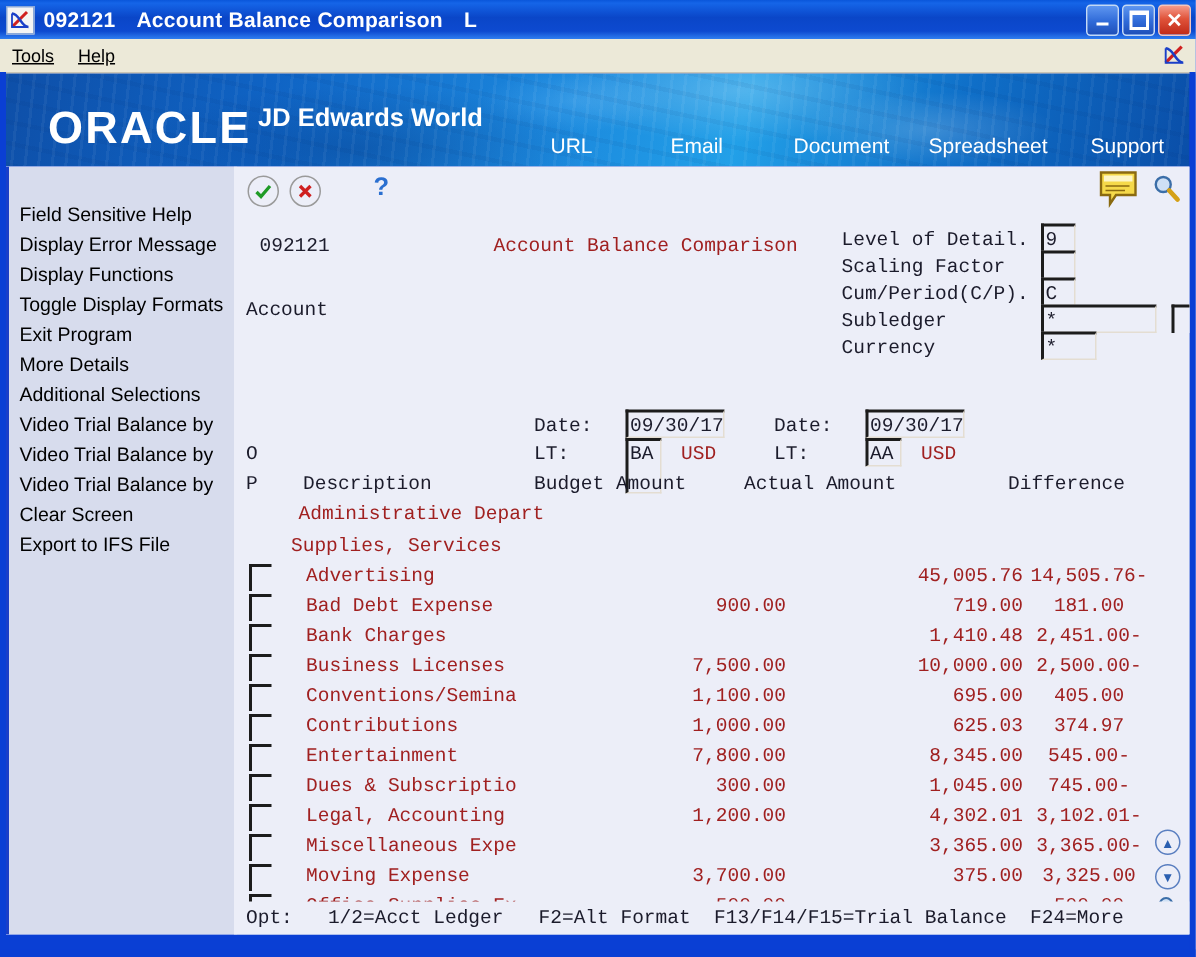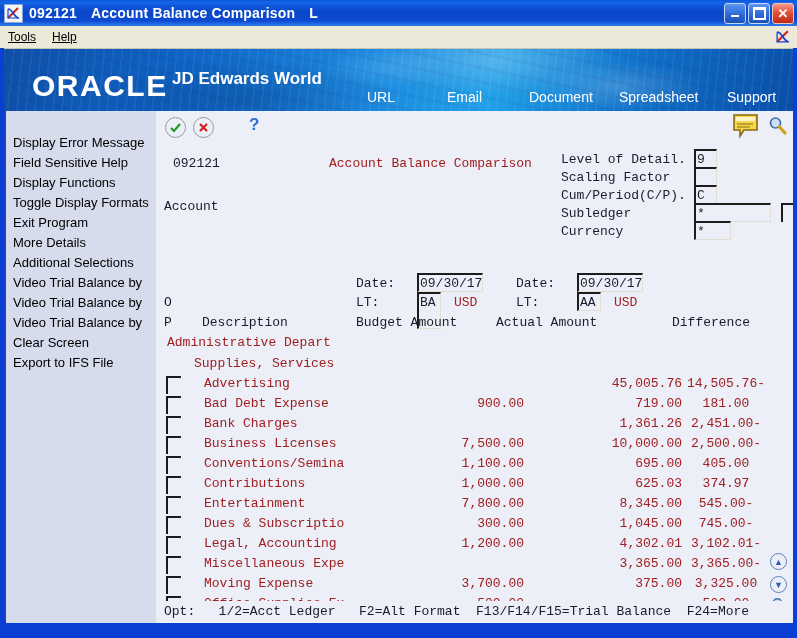--- a/index.html
+++ b/index.html
@@ -212,22 +212,22 @@
       <div class="banner-link" style="left:525px;">Document</div>
       <div class="banner-link" style="left:615px;">Spreadsheet</div>
       <div class="banner-link" style="left:723px;">Support</div>
     </div>
   </div>
 
   <div class="content">
 
     <div class="sidebar">
       <div class="side-pad"></div>
+      <div class="side-item">Field Sensitive Help</div>
       <div class="side-item">Display Error Message</div>
-      <div class="side-item">Field Sensitive Help</div>
       <div class="side-item">Display Functions</div>
       <div class="side-item">Toggle Display Formats</div>
       <div class="side-item">Exit Program</div>
       <div class="side-item">More Details</div>
       <div class="side-item">Additional Selections</div>
       <div class="side-item">Video Trial Balance by</div>
       <div class="side-item">Video Trial Balance by</div>
       <div class="side-item">Video Trial Balance by</div>
       <div class="side-item">Clear Screen</div>
       <div class="side-item">Export to IFS File</div>
@@ -296,21 +296,21 @@
       <div class="t mono blk" style="left:360px;top:184px;">LT:</div>
       <div class="fld" style="left:421px;top:181px;width:24px;height:19px;">AA</div>
       <div class="t mono red" style="left:458px;top:184px;">USD</div>
 
       <div class="t mono blk" style="left:8px;top:204px;">P</div>
       <div class="t mono blk" style="left:46px;top:204px;">Description</div>
       <div class="t mono blk" style="left:200px;top:204px;">Budget Amount</div>
       <div class="t mono blk" style="left:340px;top:204px;">Actual Amount</div>
       <div class="t mono blk" style="left:516px;top:204px;">Difference</div>
 
-      <div class="t mono red" style="left:11px;top:224px;">Administrative Depart</div>
+      <div class="t mono red" style="left:43px;top:224px;">Administrative Depart</div>
 
       <div id="grid">
           <div class="grid-row" style="top: 244px;">
             <div class="c-desc mono red" style="left: 38px; top: 1px;">Supplies, Services</div>
             <div class="c-n1 mono red" style="top: 1px;"></div>
             <div class="c-n2 mono red" style="top: 1px;"></div>
             <div class="c-n3 mono red" style="top: 1px;"></div>
           </div>
           <div class="grid-row" style="top: 264px;">
             <div class="optbox" style="left: 10px; top: 1px;"></div>
@@ -322,21 +322,21 @@
             <div class="optbox" style="left: 10px; top: 1px;"></div>
             <div class="c-desc mono red" style="left: 48px; top: 1px;">Bad Debt Expense</div>
             <div class="c-n1 mono red" style="top: 1px;">900.00</div>
             <div class="c-n2 mono red" style="top: 1px;">719.00</div>
             <div class="c-n3 mono red" style="top: 1px;">181.00</div>
           </div>
           <div class="grid-row" style="top: 304px;">
             <div class="optbox" style="left: 10px; top: 1px;"></div>
             <div class="c-desc mono red" style="left: 48px; top: 1px;">Bank Charges</div>
             <div class="c-n1 mono red" style="top: 1px;"></div>
-            <div class="c-n2 mono red" style="top: 1px;">1,361.26</div>
+            <div class="c-n2 mono red" style="top: 1px;">1,410.48</div>
             <div class="c-n3 mono red" style="top: 1px;">2,451.00-</div>
           </div>
           <div class="grid-row" style="top: 324px;">
             <div class="optbox" style="left: 10px; top: 1px;"></div>
             <div class="c-desc mono red" style="left: 48px; top: 1px;">Business Licenses</div>
             <div class="c-n1 mono red" style="top: 1px;">7,500.00</div>
             <div class="c-n2 mono red" style="top: 1px;">10,000.00</div>
             <div class="c-n3 mono red" style="top: 1px;">2,500.00-</div>
           </div>
           <div class="grid-row" style="top: 344px;">

